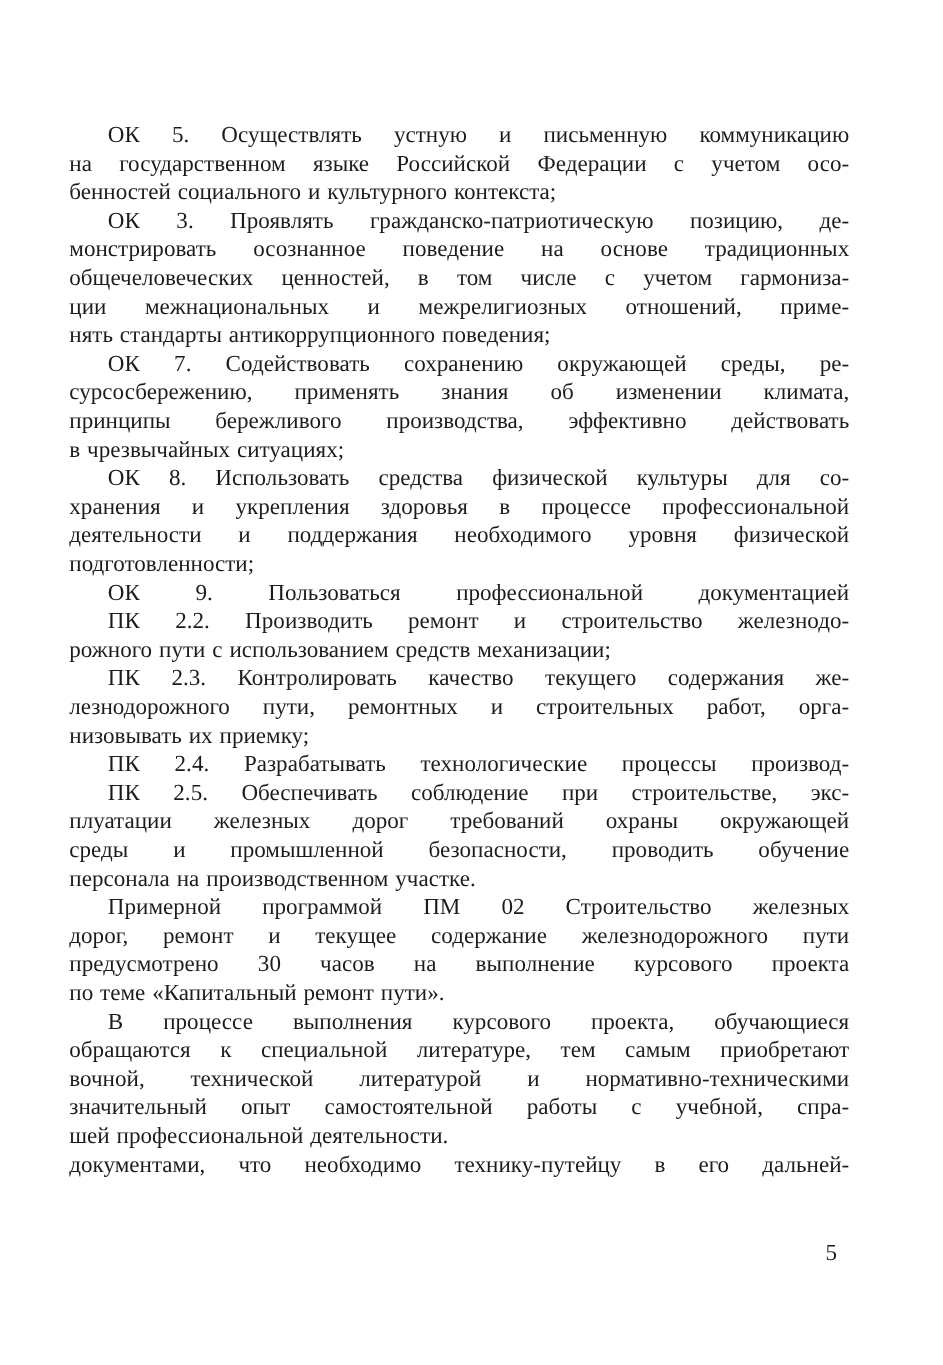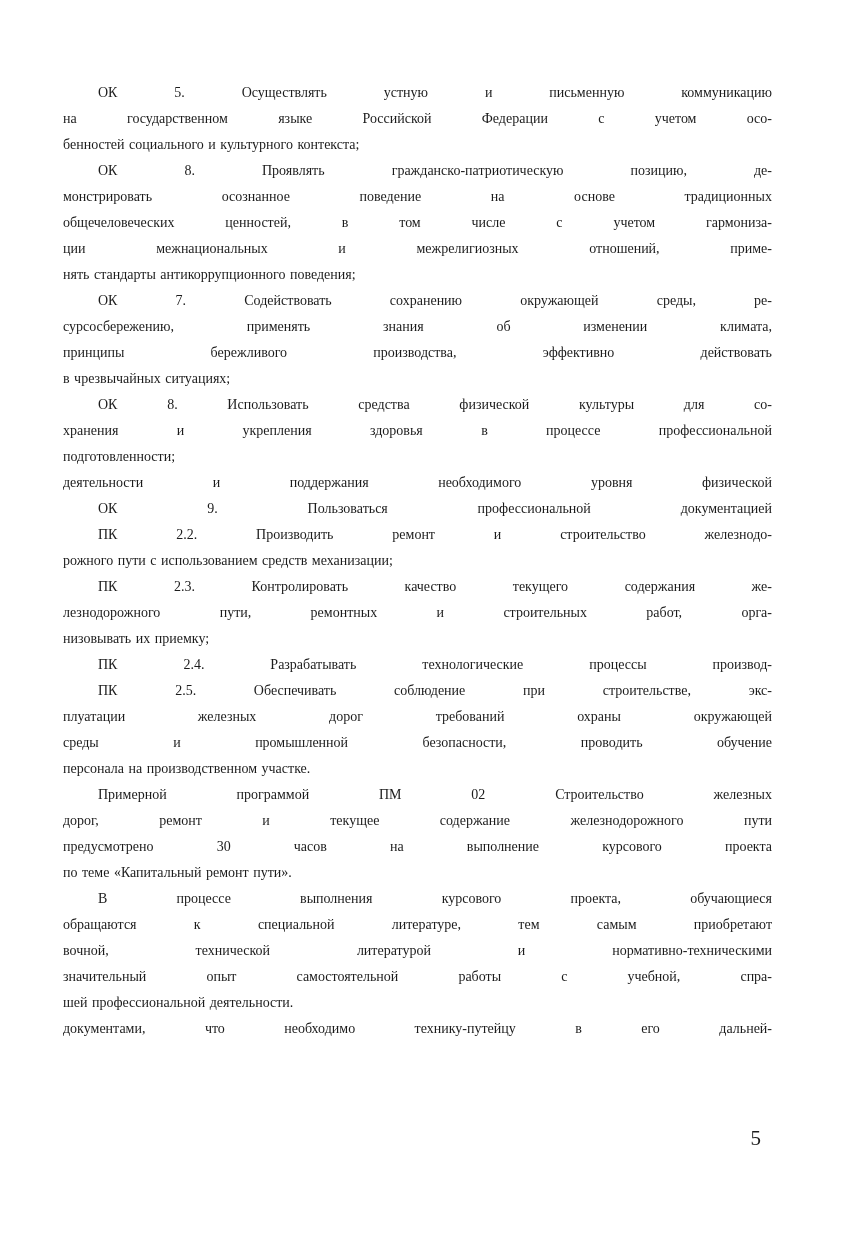--- a/index.html
+++ b/index.html
@@ -16,23 +16,23 @@
     color: #1c1c1c;
   }
   .page {
     position: absolute;
     inset: 0;
     background: #ffffff;
   }
   .text-column {
     position: absolute;
     left: 63px;
-    top: 80px;
+    top: 109px;
     width: 709px;
-    font-size: 14px;
+    font-size: 21px;
     line-height: 26px;
   }
   .paragraph {
     margin: 0;
     padding: 0;
   }
   .ln {
     text-align: justify;
     text-align-last: justify;
     word-spacing: 1px;
@@ -60,37 +60,37 @@
 <body>
 
 <div class="page">
   <div class="text-column" id="text-column">
       <div class="paragraph">
         <div class="ln first">ОК 5. Осуществлять устную и письменную коммуникацию</div>
         <div class="ln">на государственном языке Российской Федерации с учетом осо-</div>
         <div class="ln last">бенностей социального и культурного контекста;</div>
       </div>
       <div class="paragraph">
-        <div class="ln first">ОК 8. Проявлять гражданско-патриотическую позицию, де-</div>
+        <div class="ln first">ОК 3. Проявлять гражданско-патриотическую позицию, де-</div>
         <div class="ln">монстрировать осознанное поведение на основе традиционных</div>
         <div class="ln">общечеловеческих ценностей, в том числе с учетом гармониза-</div>
         <div class="ln">ции межнациональных и межрелигиозных отношений, приме-</div>
         <div class="ln last">нять стандарты антикоррупционного поведения;</div>
       </div>
       <div class="paragraph">
         <div class="ln first">ОК 7. Содействовать сохранению окружающей среды, ре-</div>
         <div class="ln">сурсосбережению, применять знания об изменении климата,</div>
         <div class="ln">принципы бережливого производства, эффективно действовать</div>
         <div class="ln last">в чрезвычайных ситуациях;</div>
       </div>
       <div class="paragraph">
         <div class="ln first">ОК 8. Использовать средства физической культуры для со-</div>
         <div class="ln">хранения и укрепления здоровья в процессе профессиональной</div>
+        <div class="ln">деятельности и поддержания необходимого уровня физической</div>
         <div class="ln last">подготовленности;</div>
-        <div class="ln">деятельности и поддержания необходимого уровня физической</div>
       </div>
       <div class="paragraph">
         <div class="ln first">ОК 9. Пользоваться профессиональной документацией</div>
       </div>
       <div class="paragraph">
         <div class="ln first">ПК 2.2. Производить ремонт и строительство железнодо-</div>
         <div class="ln last">рожного пути с использованием средств механизации;</div>
       </div>
       <div class="paragraph">
         <div class="ln first">ПК 2.3. Контролировать качество текущего содержания же-</div>

